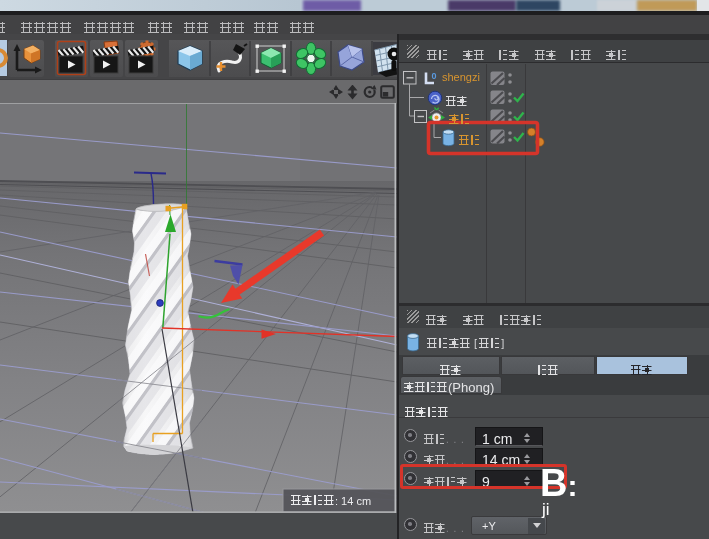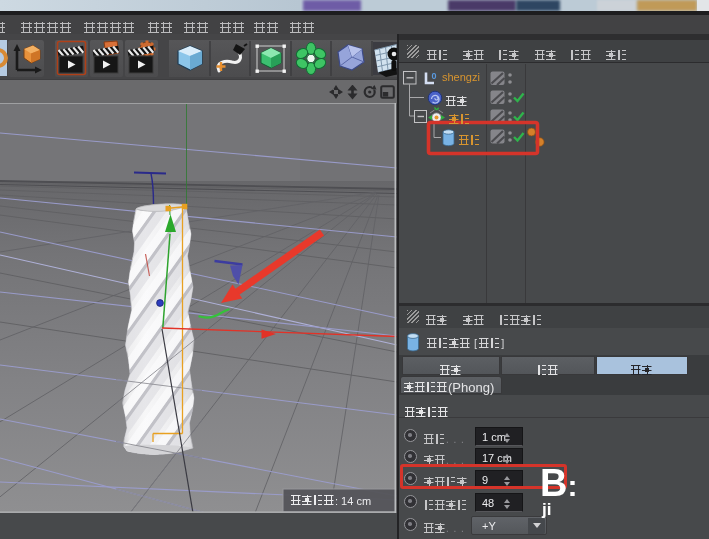--- a/index.html
+++ b/index.html
@@ -458,51 +458,46 @@
  <div class="abs" style="left:197px;top:322px;width:92px;height:19px;background:#a9c2dd;border:1px solid #38383a;color:#26262a;text-align:center;padding-top:4px"><i class="z"></i><i class="z b"></i></div>
  <div class="abs" style="left:1px;top:342px;width:102px;height:18px;background:linear-gradient(#5c5f63,#53565a);border:1px solid #38383a;border-radius:3px 3px 0 0;color:#e4e4e6;font-size:13px;padding:2px 0 8px 3px"><i class="z b"></i><i class="z"></i><i class="z c"></i><i class="z"></i><span style="vertical-align:middle">(Phong)</span></div>
 
  <div class="abs" style="left:0;top:364px;width:310px;height:20px;border-bottom:1px solid #3a3a3c;color:#e6e6e8">
   <span class="abs" style="left:6px;top:5px"><i class="z"></i><i class="z b"></i><i class="z c"></i><i class="z"></i></span>
  </div>
 
  <style>
  .radio{position:absolute;left:5px;width:13px;height:13px;border:1.8px solid #96969a;border-radius:50%;background:#313135}
  .radio:after{content:"";position:absolute;left:3.2px;top:3.2px;width:3.6px;height:3.6px;border-radius:50%;background:#7e7e84}
- .vbox{position:absolute;left:76px;width:48px;height:19px;background:#202023;border:1px solid #151517;border-bottom-color:#56565a;color:#ececee;font-size:11px;padding:3px 0 0 6px}
+ .vbox{position:absolute;left:76px;width:68px;height:19px;background:#202023;border:1px solid #151517;border-bottom-color:#56565a;color:#ececee;font-size:14px;padding:3px 0 0 6px}
  .spin:before{content:"";position:absolute;right:12px;top:5px;border-left:3.2px solid transparent;border-right:3.2px solid transparent;border-bottom:4px solid #9a9a9e}
  .spin:after{content:"";position:absolute;right:12px;top:11px;border-left:3.2px solid transparent;border-right:3.2px solid transparent;border-top:4px solid #9a9a9e}
  .lbl{position:absolute;left:25px;color:#c6c6c8}
  .dd{color:#85858a;font-size:10px;letter-spacing:1px;vertical-align:middle}
  </style>
  <div class="abs" style="top:393px;width:310px;height:19px">
   <div class="radio" style="top:2px"></div>
   <span class="lbl" style="top:3px"><i class="z"></i><i class="z c"></i><span class="dd">. . .</span></span>
   <div class="vbox spin" style="top:0">1 cm</div>
  </div>
  <div class="abs" style="top:414px;width:310px;height:19px">
   <div class="radio" style="top:2px"></div>
   <span class="lbl" style="top:3px"><i class="z b"></i><i class="z"></i><span class="dd">. . .</span></span>
-  <div class="vbox spin" style="top:0">17 cm</div>
+  <div class="vbox spin" style="top:0">14 cm</div>
  </div>
  <div class="abs" style="top:436px;width:310px;height:19px">
   <div class="radio" style="top:2px"></div>
   <span class="lbl" style="top:3px"><i class="z b"></i><i class="z"></i><i class="z c"></i><i class="z b"></i></span>
   <div class="vbox spin" style="top:0">9</div>
- </div>
- <div class="abs" style="top:459px;width:310px;height:19px">
-  <div class="radio" style="top:2px"></div>
-  <span class="lbl" style="top:3px"><i class="z c"></i><i class="z"></i><i class="z b"></i><i class="z c"></i></span>
-  <div class="vbox spin" style="top:0">48</div>
  </div>
  <div class="abs" style="top:482px;width:310px;height:19px">
   <div class="radio" style="top:2px"></div>
   <span class="lbl" style="top:3px"><i class="z"></i><i class="z b"></i><span class="dd">. . .</span></span>
   <div class="abs" style="left:72px;top:0;width:76px;height:19px;background:linear-gradient(#606368,#54575b);border:1px solid #3a3a3c;border-radius:2px;color:#ececee;font-size:11px;padding:3px 0 0 10px">+Y
    <div class="abs" style="right:1px;top:1px;width:17px;height:15.5px;background:#45484c;border-radius:0 2px 2px 0"></div>
    <div class="abs" style="right:5px;top:6px;border-left:4.5px solid transparent;border-right:4.5px solid transparent;border-top:5.5px solid #d2d2d4"></div>
   </div>
  </div>
  <div class="abs" style="left:1px;top:430px;width:167px;height:25px;border:3px solid #d5342a;border-radius:3px"></div>
  <div class="abs" style="left:141px;top:428px;color:#fff;font-weight:bold;font-size:38px;font-family:'Liberation Sans',sans-serif">B<span style="font-size:30px">:</span></div>
- <div class="abs" style="left:143px;top:466px;color:#fff;font-weight:bold;font-size:17px">ji</div>
+ <div class="abs" style="left:143px;top:466px;color:#fff;font-weight:normal;font-size:17px">ji</div>
 </div>
 
 </div>
 </body></html>

